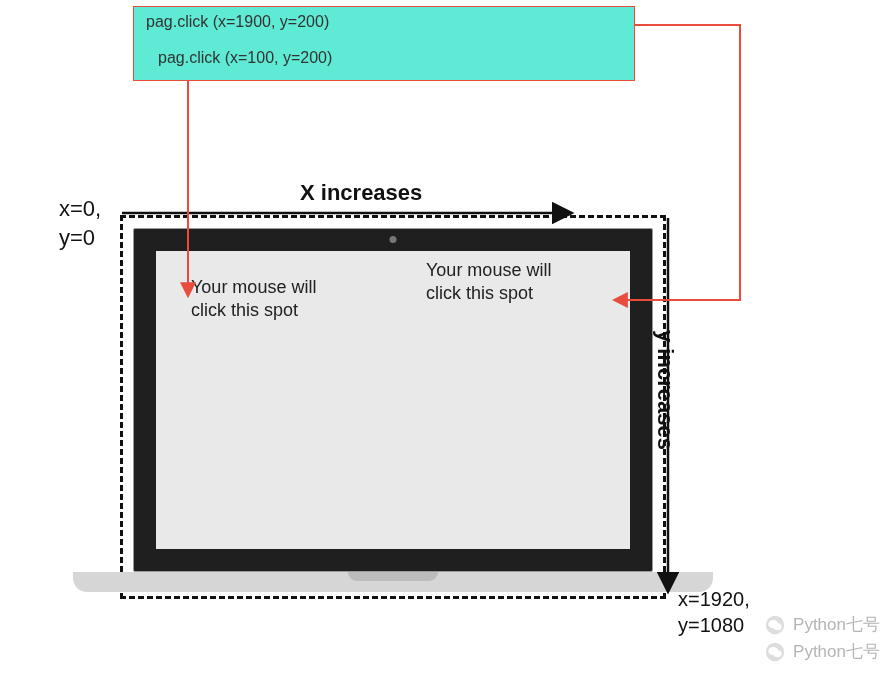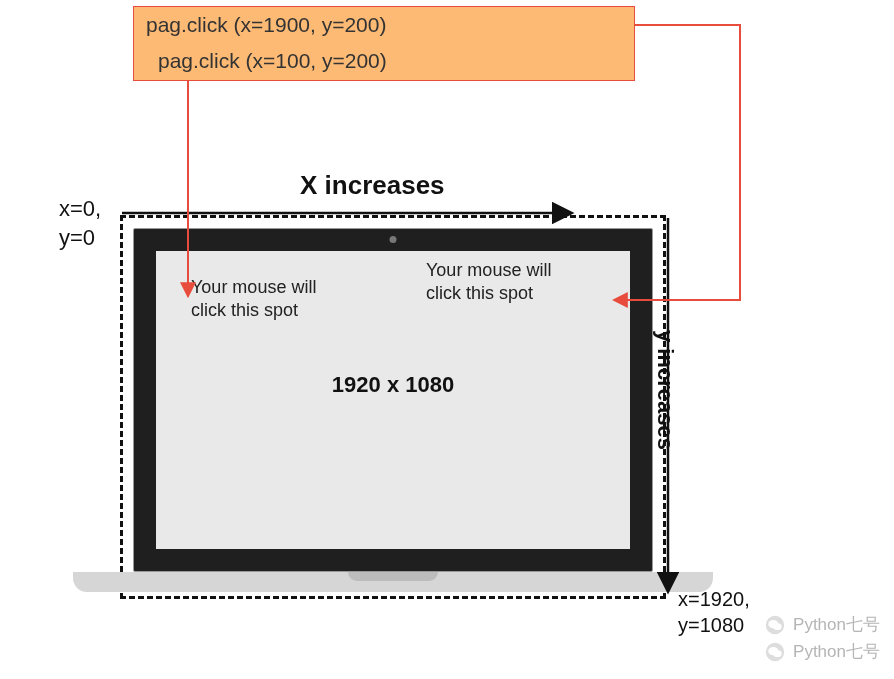--- a/index.html
+++ b/index.html
@@ -1,22 +1,22 @@
 <!DOCTYPE html>
 <html><head>
 <meta charset="utf-8">
 <style>
   * { box-sizing: border-box; margin: 0; padding: 0; }
   html, body { width: 894px; height: 679px; font-family: Arial, Helvetica, sans-serif; background: #fff; position: relative; overflow: hidden; }
-  .callout-box { position: absolute; border: 1px solid #e74c3c; background: #fdba74; font-size: 21px; color: #333; padding: 6px 12px; text-align: left; }
+  .callout-box { position: absolute; border: 1px solid #e74c3c; background: #5eead4; font-size: 16px; color: #333; padding: 6px 12px; text-align: left; }
   .callout1 { left: 133px; top: 6px;  width: 502px; height: 38px; }
   .callout2 { left: 133px; top: 43px; width: 502px; height: 38px; border-top: none; padding-left: 24px; }
   .origin-label { position: absolute; left: 59px; top: 195px; font-size: 22px; color: #111; line-height: 1.3; }
   .end-label { position: absolute; left: 678px; top: 586px; font-size: 20px; color: #111; line-height: 1.3; }
-  .x-increases { position: absolute; left: 300px; top: 170px; font-size: 26px; font-weight: bold; color: #111; }
+  .x-increases { position: absolute; left: 300px; top: 180px; font-size: 22px; font-weight: bold; color: #111; }
   .y-increases { position: absolute; left: 678px; top: 330px; font-size: 22px; font-weight: bold; color: #111; transform: rotate(90deg); transform-origin: left top; }
   .dashed-box { position: absolute; left: 120px; top: 215px; width: 546px; height: 384px; border: 3px dashed #111; }
   .laptop-body { position: absolute; left: 133px; top: 228px; width: 520px; height: 344px; background: #1f1f1f; border-radius: 2px; border: 1px solid #999; }
   .camera { position: absolute; left: 50%; top: 7px; width: 7px; height: 7px; background: #777; border-radius: 50%; transform: translateX(-50%); }
   .screen { position: absolute; left: 22px; top: 22px; right: 22px; bottom: 22px; background: #e9e9e9; }
   .screen-center { position: absolute; left: 50%; top: 45%; transform: translate(-50%,-50%); text-align: center; font-size: 22px; font-weight: bold; color: #111; line-height: 1.3; }
   .hint { position: absolute; font-size: 18px; color: #222; line-height: 1.3; }
   .hint-left  { left: 35px;  top: 25px; }
   .hint-right { left: 270px; top: 8px; }
   .laptop-base { position: absolute; left: 73px; top: 572px; width: 640px; height: 20px; background: #d6d6d6; border-radius: 0 0 14px 14px; }
@@ -47,21 +47,20 @@
   <div class="screen">
     <div class="hint hint-left">
       <div>Your mouse will</div>
       <div>click this spot</div>
     </div>
     <div class="hint hint-right">
       <div>Your mouse will</div>
       <div>click this spot</div>
     </div>
     <div class="screen-center">
-      <div>1920 x 1080</div>
     </div>
   </div>
 </div>
 
 <div class="laptop-base">
   <div class="notch"></div>
 </div>
 
 <div class="end-label">
   <div>x=1920,</div>

